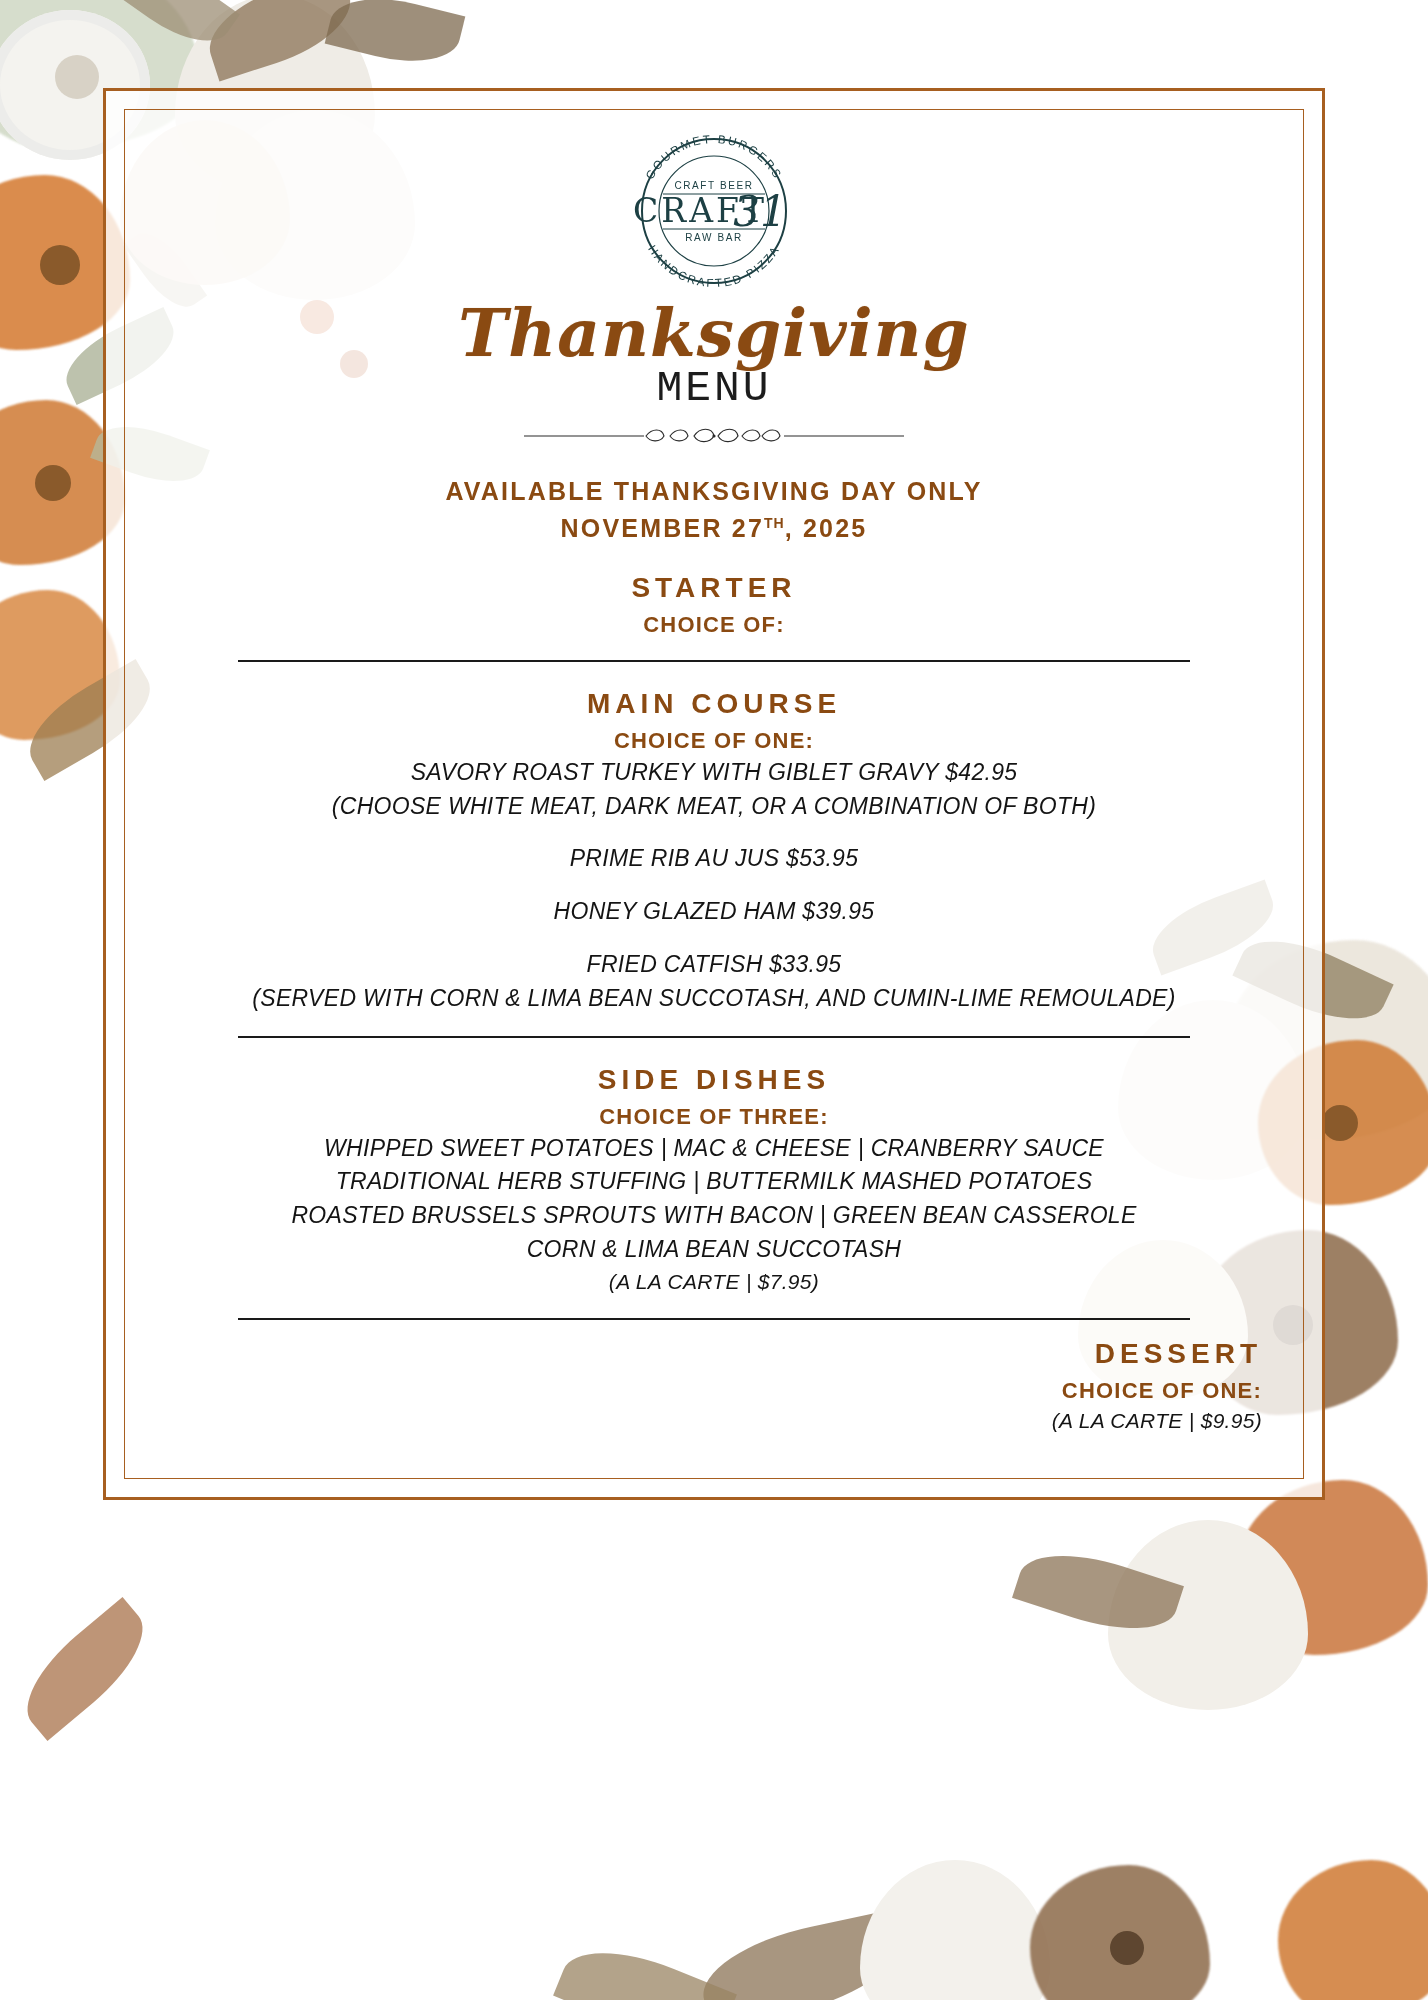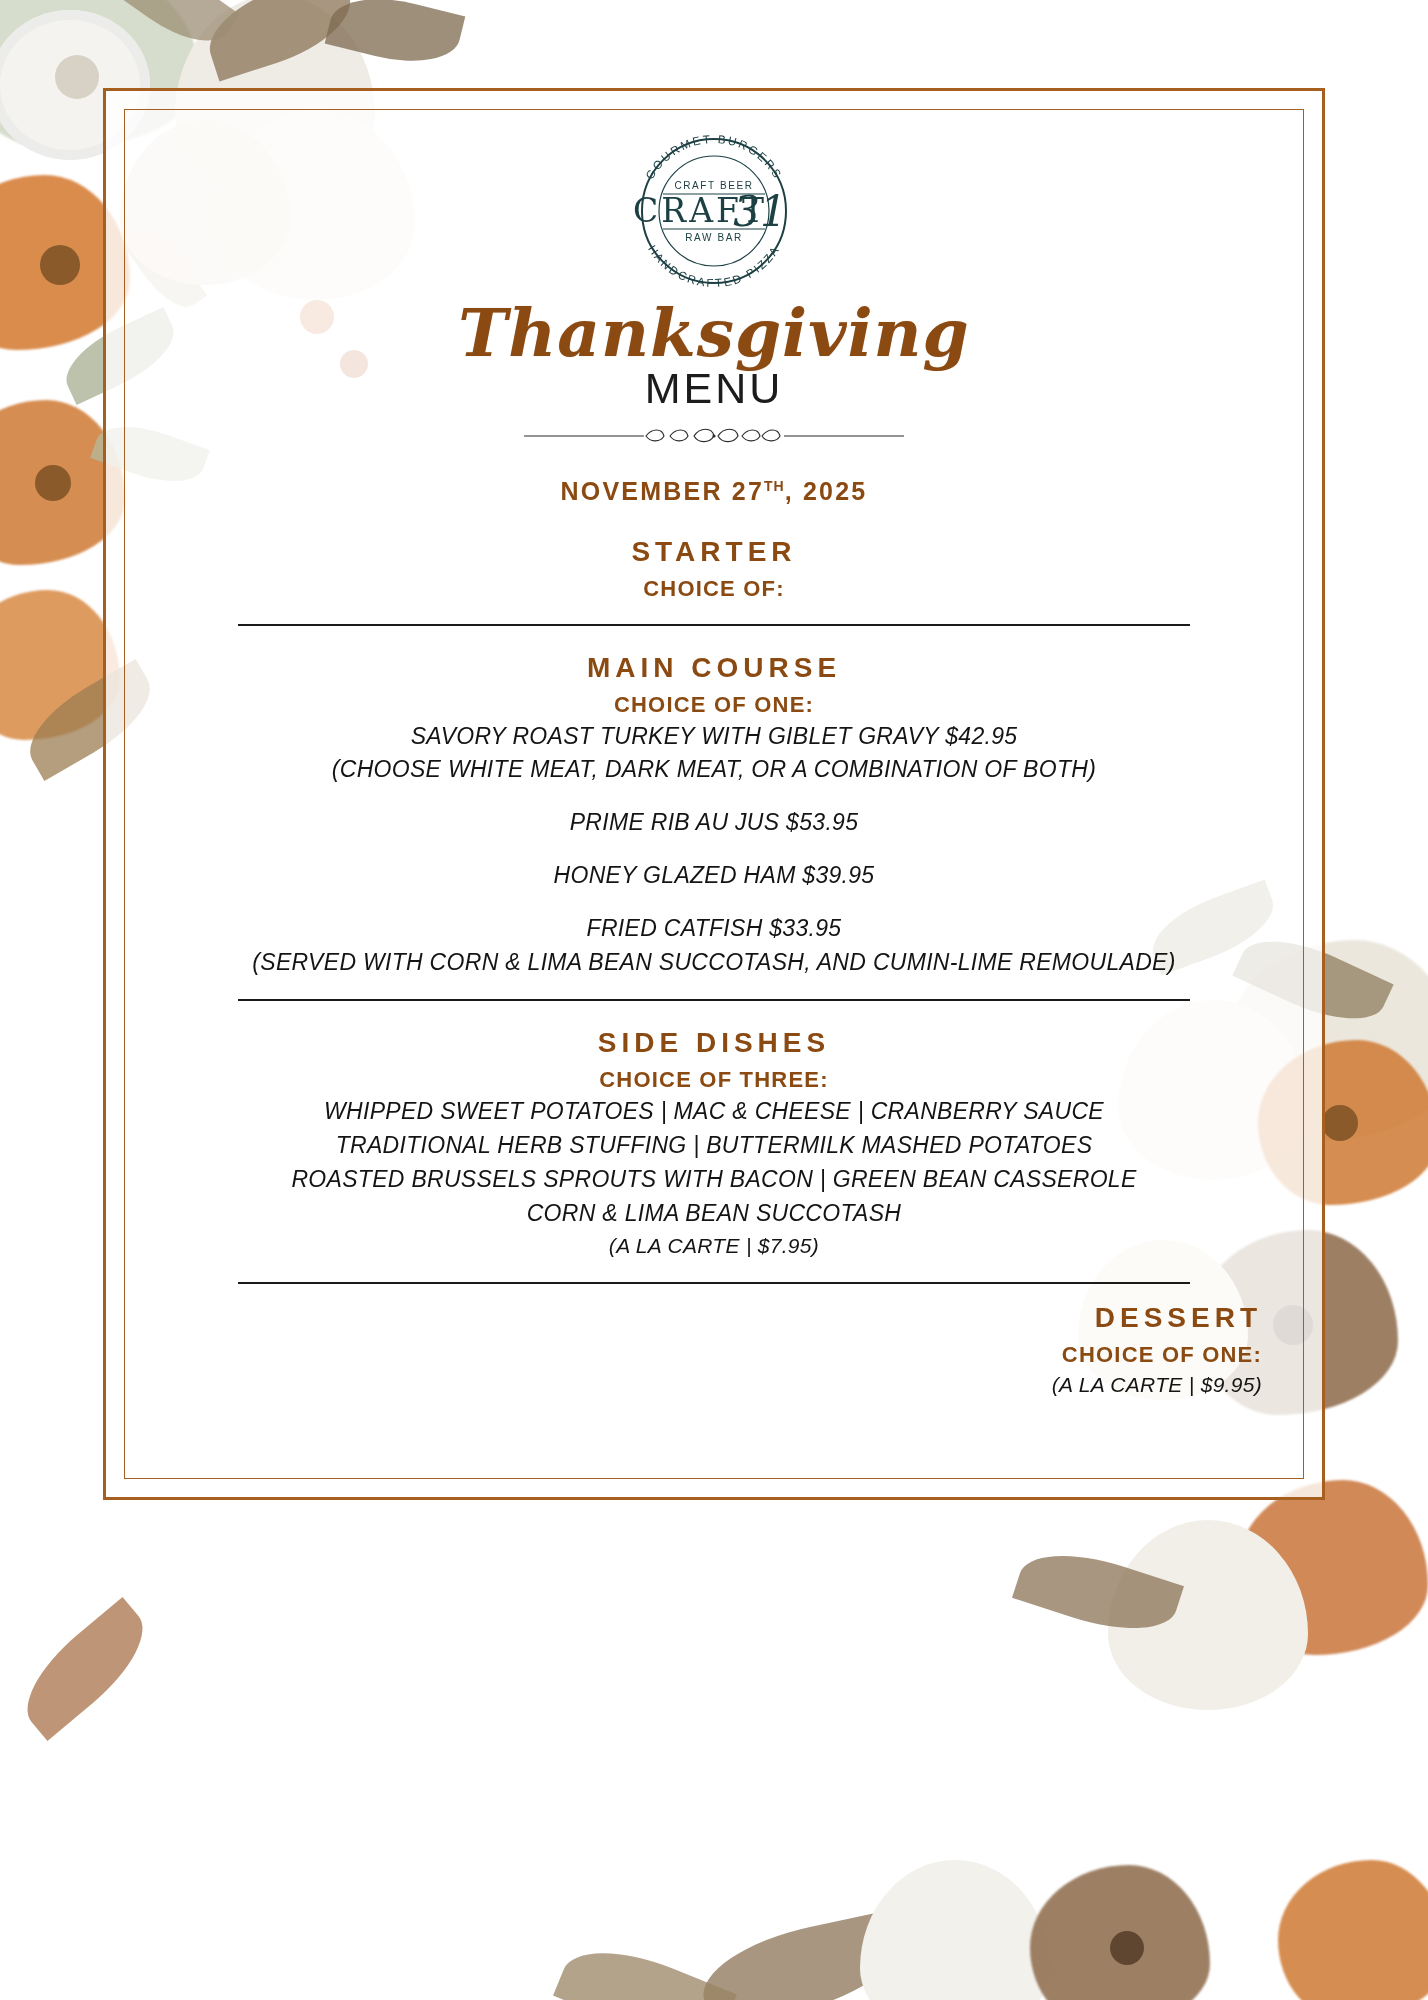--- a/index.html
+++ b/index.html
@@ -88,21 +88,21 @@
     font-style: italic;
     font-weight: bold;
     font-size: 66px;
     color: #8a4a12;
     letter-spacing: 1px;
     line-height: 1.05;
     margin-top: 8px;
     text-shadow: 0 0 1px rgba(138,74,18,.35);
   }
   .menu-word {
-    font-family: Liberation Sans, sans-serif;
+    font-family: Liberation Mono, monospace;
     font-size: 43px;
     letter-spacing: 3px;
     color: #1c1c1c;
     margin-top: -4px;
     font-weight: 400;
   }
   .divider-orn {
     margin: 12px auto 0 auto;
     width: 400px;
     height: 22px;
@@ -245,20 +245,21 @@
       <path d="M156 11 c6,-8 16,-8 18,0 c-4,7 -14,6 -18,0 z" fill="none" stroke="#2b2b2b" stroke-width="1.1"></path>
       <path d="M180 11 c6,-9 18,-9 20,0 c-5,8 -16,7 -20,0 z" fill="none" stroke="#2b2b2b" stroke-width="1.2"></path>
       <path d="M204 11 c6,-9 18,-9 20,0 c-5,8 -16,7 -20,0 z" fill="none" stroke="#2b2b2b" stroke-width="1.2"></path>
       <path d="M228 11 c6,-8 16,-8 18,0 c-4,7 -14,6 -18,0 z" fill="none" stroke="#2b2b2b" stroke-width="1.1"></path>
       <path d="M248 11 c6,-8 16,-8 18,0 c-4,7 -14,6 -18,0 z" fill="none" stroke="#2b2b2b" stroke-width="1.1"></path>
       <circle cx="200" cy="11" r="1.6" fill="#2b2b2b"></circle>
     </svg>
 
     
     <div class="avail">
+      <div>AVAILABLE THANKSGIVING DAY ONLY</div>
       <div><span>NOVEMBER 27</span><sup>TH</sup><span>, 2025</span></div>
     </div>
 
     
     <div class="section">
       <div class="section-title">STARTER</div>
       <div class="choice">CHOICE OF:</div>
     </div>
     <div class="rule"></div>
 

